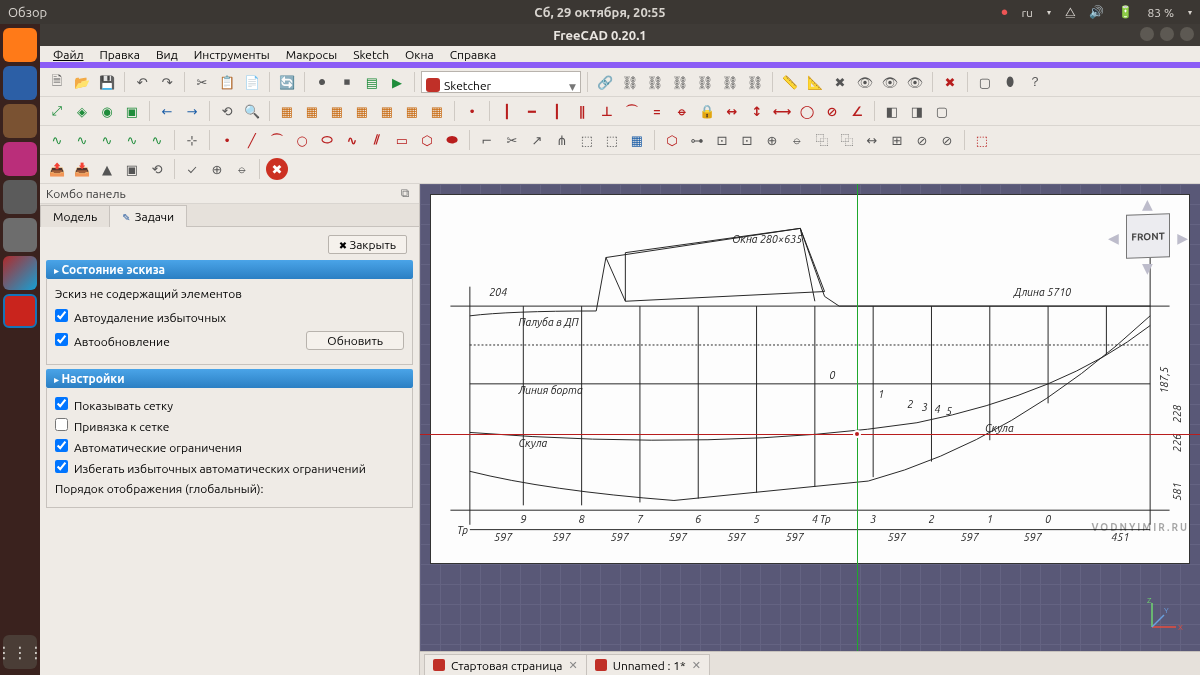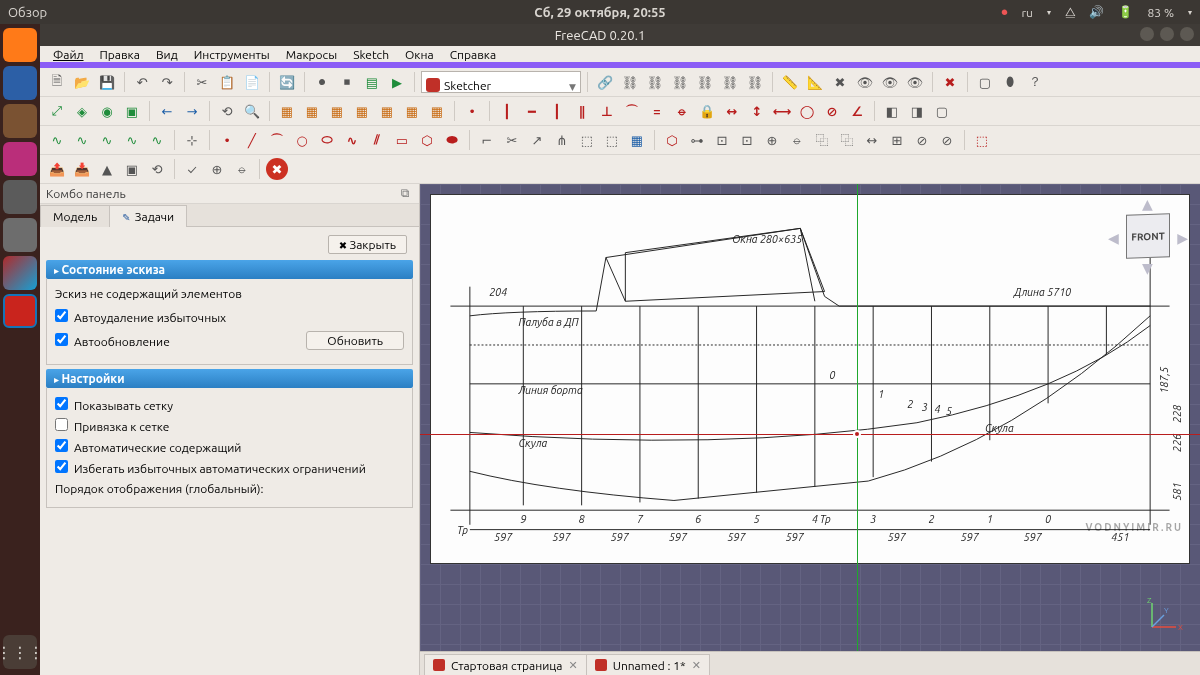--- a/index.html
+++ b/index.html
@@ -2,21 +2,21 @@
 <html><head>
 <meta charset="utf-8">
 <style>
 * { margin:0; padding:0; box-sizing:border-box; font-family:"Ubuntu","DejaVu Sans",sans-serif; }
 body { width:1200px; height:675px; background:#302d2a; overflow:hidden; font-size:12px; }
 .topbar { height:24px; background:#3b3733; color:#d8d4cf; display:flex; align-items:center; padding:0 8px; font-size:13px; }
 .topbar .left { width:38%; }
 .topbar .center{ flex:1; text-align:center; font-weight:600; }
 .topbar .right{ width:38%; text-align:right; display:flex; justify-content:flex-end; gap:14px; align-items:center; }
 .topbar .right span { font-size:12px; }
-.titlebar { height:22px; background:#3f3b37; color:#eae6e1; text-align:center; font-size:13px; font-weight:400; line-height:22px; position:relative; }
+.titlebar { height:22px; background:#3f3b37; color:#eae6e1; text-align:center; font-size:13px; font-weight:700; line-height:22px; position:relative; }
 .titlebar .wbtns { position:absolute; right:6px; top:3px; display:flex; gap:6px; }
 .titlebar .wbtns i { width:14px; height:14px; border-radius:50%; background:#5d5953; display:inline-block; }
 .launcher { position:absolute; left:0; top:24px; width:40px; bottom:0; background:#3a221e; display:flex; flex-direction:column; align-items:center; padding-top:4px; gap:4px; }
 .launcher .lic { width:34px; height:34px; border-radius:6px; background:#4a3d36; }
 .launcher .lic.ff { background:#ff7a18; }
 .launcher .lic.fi { background:#2c5fa6; }
 .launcher .lic.fd { background:#7a5232; }
 .launcher .lic.pk { background:#ba2e7a; }
 .launcher .lic.cm { background:#5b5b5b; }
 .launcher .lic.cl { background:#6d6d6d; }
@@ -71,21 +71,21 @@
 .navcube .arr { position:absolute; color:#bdbccb; font-size:14px; }
 .navcube .an { left:0; top:34px; } .navcube .ae { right:0; top:34px; } .navcube .as { left:34px; bottom:0; } .navcube .at { left:34px; top:0; }
 .axiswidget { position:absolute; right:16px; bottom:40px; width:40px; height:40px; font-size:9px; color:#d8d4cf; }
 .doc-tabs { height:24px; background:#e6e1db; border-top:1px solid #c7c2bd; display:flex; align-items:stretch; padding-left:4px; }
 .doc-tabs .dtab { display:flex; align-items:center; padding:0 8px; border:1px solid #c7c2bd; border-bottom:none; background:#efebe6; margin-right:-1px; font-size:12px; gap:6px; margin-top:2px; }
 .doc-tabs .dtab .dx { color:#888; font-size:11px; }
 .doc-tabs .dtab .dic { width:12px; height:12px; background:#c03028; border-radius:2px; }
 .vline { position:absolute; top:0; bottom:0; width:1px; background:#1fa82d; left:56%; }
 .hline { position:absolute; left:0; right:0; height:1px; background:#b81d1d; top:51%; }
 .origin { position:absolute; left:56%; top:51%; width:8px; height:8px; border-radius:50%; background:#b81d1d; border:2px solid #fff; transform:translate(-50%,-50%); }
-.wm { position:absolute; right:6px; bottom:30px; font-size:10px; color:rgba(0,0,0,.35); letter-spacing:2px; font-weight:bold; }
+.wm { position:absolute; right:0; bottom:30px; font-size:10px; color:rgba(0,0,0,.35); letter-spacing:2px; font-weight:bold; }
 </style>
 </head>
 <body>
 
 <div class="topbar">
   <div class="left"><span>Обзор</span></div>
   <div class="center"><span>Сб, 29 октября, 20:55</span></div>
   <div class="right">
     <span style="color:#e55;">⏺</span>
     <span>ru</span>
@@ -301,21 +301,21 @@
           <div class="row">
             <label style="flex:1;"><input type="checkbox" checked="" style=""><span>Автообновление</span></label>
             <button class="updbtn">Обновить</button>
           </div>
         </div>
 
         <div class="section-hd">Настройки</div>
         <div class="section-bd">
           <label><input type="checkbox" checked="" style=""><span>Показывать сетку</span></label>
           <label><input type="checkbox" style=""><span>Привязка к сетке</span></label>
-          <label><input type="checkbox" checked="" style=""><span>Автоматические содержащий</span></label>
+          <label><input type="checkbox" checked="" style=""><span>Автоматические ограничения</span></label>
           <label><input type="checkbox" checked="" style=""><span>Избегать избыточных автоматических ограничений</span></label>
           <div style="padding:4px 0 2px 0;">Порядок отображения (глобальный):</div>
         </div>
       </div>
     </div>
 
     <div class="viewport">
       <div class="grid"></div>
 
       <div class="drawing">

